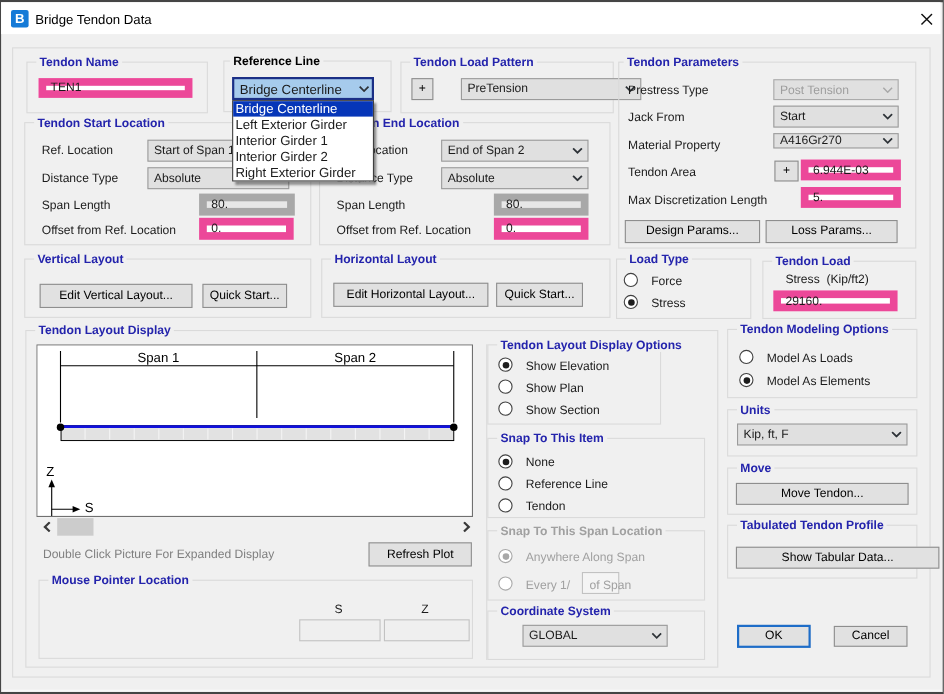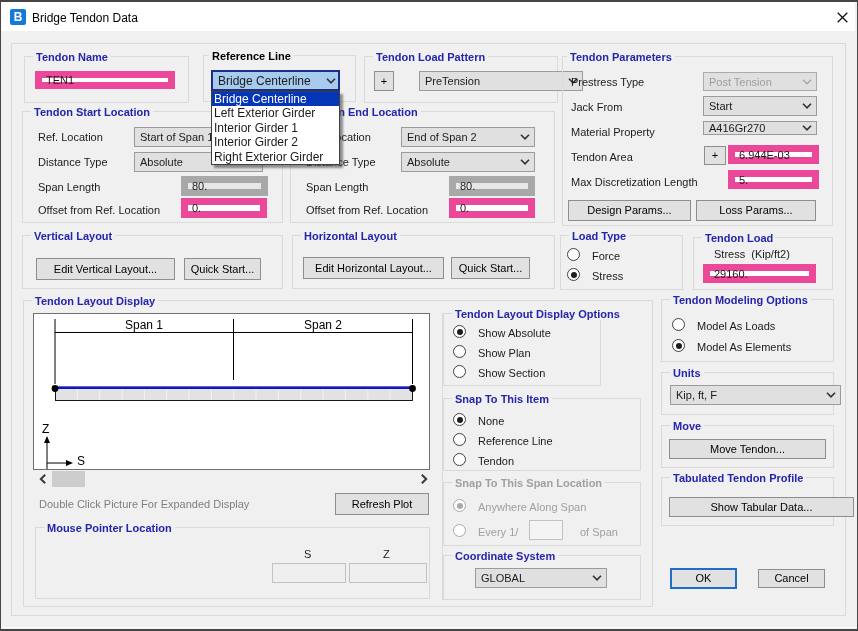--- a/index.html
+++ b/index.html
@@ -244,21 +244,21 @@
 <div class="l" style="left:304px;top:548px">S</div>
 <div class="l" style="left:383px;top:548px">Z</div>
 <div style="position:absolute;left:272px;top:563px;width:74px;height:20px;background:#efefef;border:1px solid #c2c2c2"></div>
 <div style="position:absolute;left:349px;top:563px;width:78px;height:20px;background:#efefef;border:1px solid #c2c2c2"></div>
 
 <div style="position:absolute;left:442px;top:313px;width:1px;height:287px;background:#dadada"></div>
 <div class="g" style="left:443px;top:313px;width:158px;height:73px">
     <b>Tendon Layout Display Options</b>
   </div>
 <div class="rd on" style="left:453px;top:325px"></div>
-<div class="l" style="left:478px;top:327px">Show Absolute</div>
+<div class="l" style="left:478px;top:327px">Show Elevation</div>
 <div class="rd" style="left:453px;top:345px"></div>
 <div class="l" style="left:478px;top:347px">Show Plan</div>
 <div class="rd" style="left:453px;top:365px"></div>
 <div class="l" style="left:478px;top:367px">Show Section</div>
 
 <div class="g" style="left:443px;top:398px;width:198px;height:73px">
     <b>Snap To This Item</b>
   </div>
 <div class="rd on" style="left:453px;top:413px"></div>
 <div class="l" style="left:478px;top:415px">None</div>
@@ -268,21 +268,21 @@
 <div class="l" style="left:478px;top:455px">Tendon</div>
 
 <div class="g" style="left:443px;top:482px;width:198px;height:64px">
     <b class="dtx" style="color:#a0a0a0">Snap To This Span Location</b>
   </div>
 <div class="rd dg on" style="left:453px;top:499px"></div>
 <div class="l dtx" style="left:478px;top:501px">Anywhere Along Span</div>
 <div class="rd dg" style="left:453px;top:524px"></div>
 <div class="l dtx" style="left:478px;top:526px">Every 1/</div>
 <div style="position:absolute;left:529px;top:520px;width:34px;height:20px;background:#f4f4f4;border:1px solid #c2c2c2"></div>
-<div class="l dtx" style="left:580px;top:526px">of Span</div>
+<div class="l dtx" style="left:536px;top:526px">of Span</div>
 
 <div class="g" style="left:443px;top:555px;width:198px;height:45px">
     <b>Coordinate System</b>
   </div>
 <div class="cb" style="left:475px;top:568px;width:132px;height:20px">
     <i>GLOBAL</i>
     <svg width="10" height="6" viewBox="0 0 10 6">
       <path d="M1 0.8 L5 4.8 L9 0.8" stroke="#2e3338" stroke-width="1.6" fill="none"></path>
     </svg>
   </div>
@@ -291,21 +291,21 @@
     <b>Tendon Modeling Options</b>
   </div>
 <div class="rd" style="left:672px;top:318px"></div>
 <div class="l" style="left:697px;top:320px">Model As Loads</div>
 <div class="rd on" style="left:672px;top:339px"></div>
 <div class="l" style="left:697px;top:341px">Model As Elements</div>
 
 <div class="g" style="left:661px;top:372px;width:173px;height:43px">
     <b>Units</b>
   </div>
-<div class="cb" style="left:670px;top:385px;width:171px;height:20px">
+<div class="cb" style="left:670px;top:385px;width:155px;height:20px">
     <i>Kip, ft, F</i>
     <svg width="10" height="6" viewBox="0 0 10 6">
       <path d="M1 0.8 L5 4.8 L9 0.8" stroke="#2e3338" stroke-width="1.6" fill="none"></path>
     </svg>
   </div>
 
 <div class="g" style="left:661px;top:425px;width:173px;height:43px">
     <b>Move</b>
   </div>
 <div class="bt" style="left:669px;top:439px;width:157px;height:20px;line-height:18px">Move Tendon...</div>

